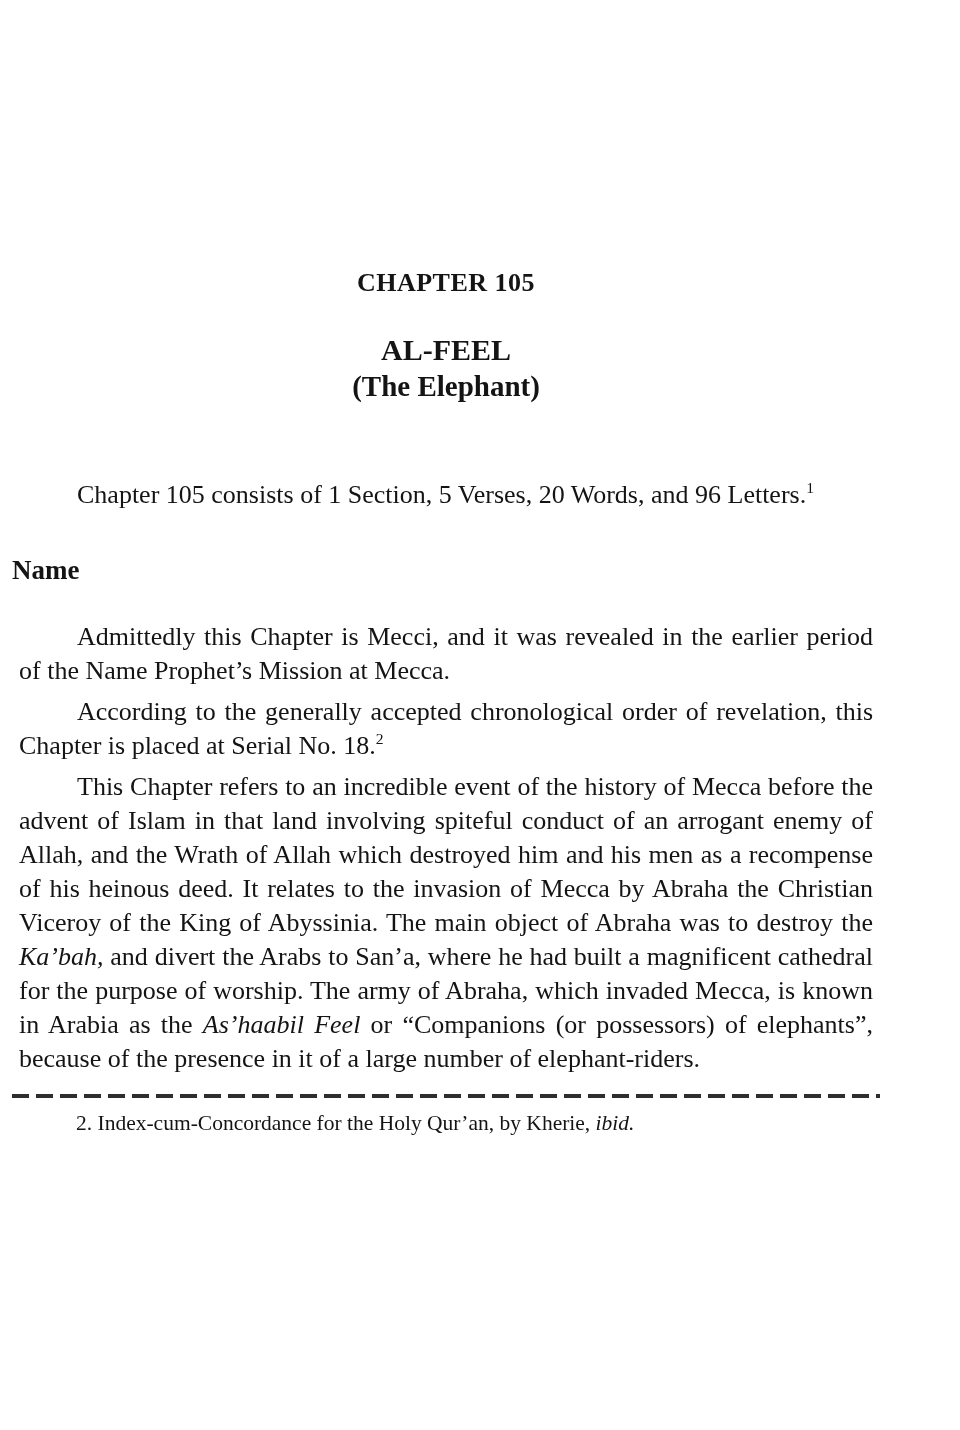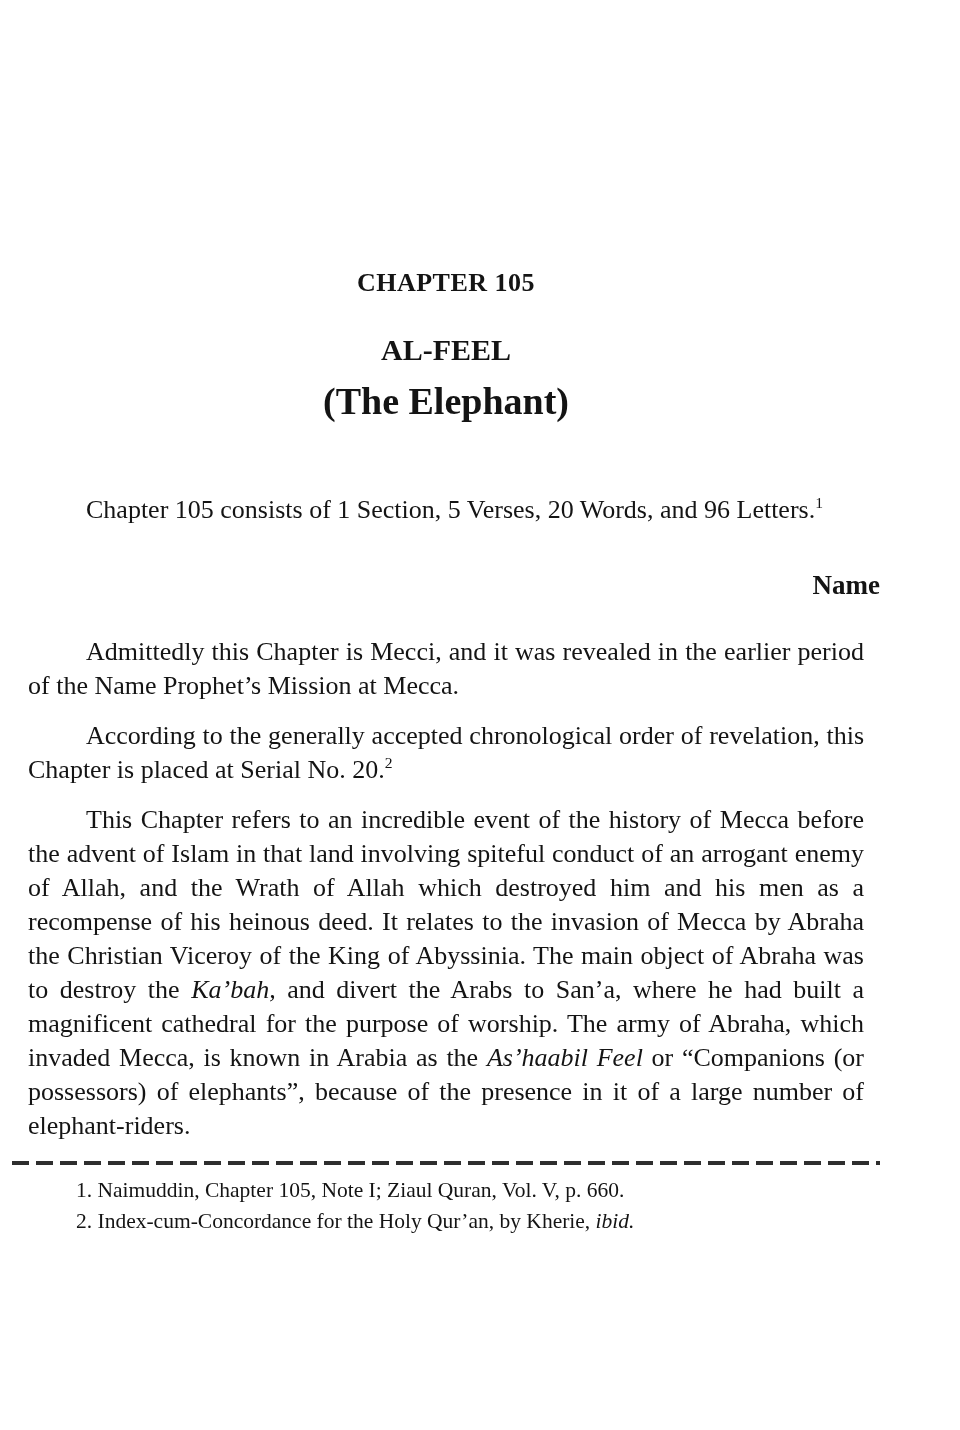--- a/index.html
+++ b/index.html
@@ -30,40 +30,39 @@
     letter-spacing: 0.5px;
   }
   .chapter-title {
     font-weight: bold;
     font-size: 30px;
     line-height: 36px;
     margin: 34px 0 0 0;
   }
   .chapter-subtitle {
     font-weight: bold;
-    font-size: 38px;
+    font-size: 29px;
     line-height: 36px;
-    margin: 15px;
+    margin: 0;
   }
   .para {
     font-size: 26px;
     line-height: 34px;
     text-align: justify;
     text-indent: 58px;
-    margin: 16px;
+    margin: 7px;
   }
   .intro-para {
     margin-top: 74px;
   }
   .section-heading {
     font-size: 27px;
     line-height: 32px;
     font-weight: bold;
     margin: 42px 0 34px 0;
-    text-align: right;
   }
   sup {
     font-size: 60%;
     line-height: 0;
     vertical-align: super;
   }
   em {
     font-style: italic;
   }
   .footnote-rule {
@@ -93,27 +92,26 @@
   </header>
 
   <p class="para intro-para"><span>Chapter 105 consists of 1 Section, 5 Verses, 20 Words, and 96 Letters.</span><sup>1</sup></p>
 
   <section>
     <h3 class="section-heading">Name</h3>
   </section>
 
   <section>
     <p class="para"><span>Admittedly this Chapter is Mecci, and it was revealed in the earlier period of the Name Prophet’s Mission at Mecca.</span></p>
-    <p class="para"><span>According to the generally accepted chronological order of revelation, this Chapter is placed at Serial No. 20.</span><sup>2</sup></p>
+    <p class="para"><span>According to the generally accepted chronological order of revelation, this Chapter is placed at Serial No. 18.</span><sup>2</sup></p>
   </section>
 
   <section>
     <p class="para"><span>This Chapter refers to an incredible event of the history of Mecca before the advent of Islam in that land involving spiteful conduct of an arrogant enemy of Allah, and the Wrath of Allah which destroyed him and his men as a recompense of his heinous deed. It relates to the invasion of Mecca by Abraha the Christian Viceroy of the King of Abyssinia. The main object of Abraha was to destroy the </span><em>Ka’bah,</em><span> and divert the Arabs to San’a, where he had built a magnificent cathedral for the purpose of worship. The army of Abraha, which invaded Mecca, is known in Arabia as the </span><em>As’haabil Feel</em><span> or “Companions (or possessors) of elephants”, because of the presence in it of a large number of elephant-riders.</span></p>
   </section>
 
   <div class="footnote-rule"></div>
 
   <div class="footnotes">
-    <p class="footnote"><span>1. Naimuddin, Chapter 105, Note I; Ziaul Quran, Vol. V, p. 660.</span></p>
     <p class="footnote"><span>2. Index-cum-Concordance for the Holy Qur’an, by Kherie, </span><em>ibid.</em></p>
   </div>
 
 </div>
 
 </body></html>

